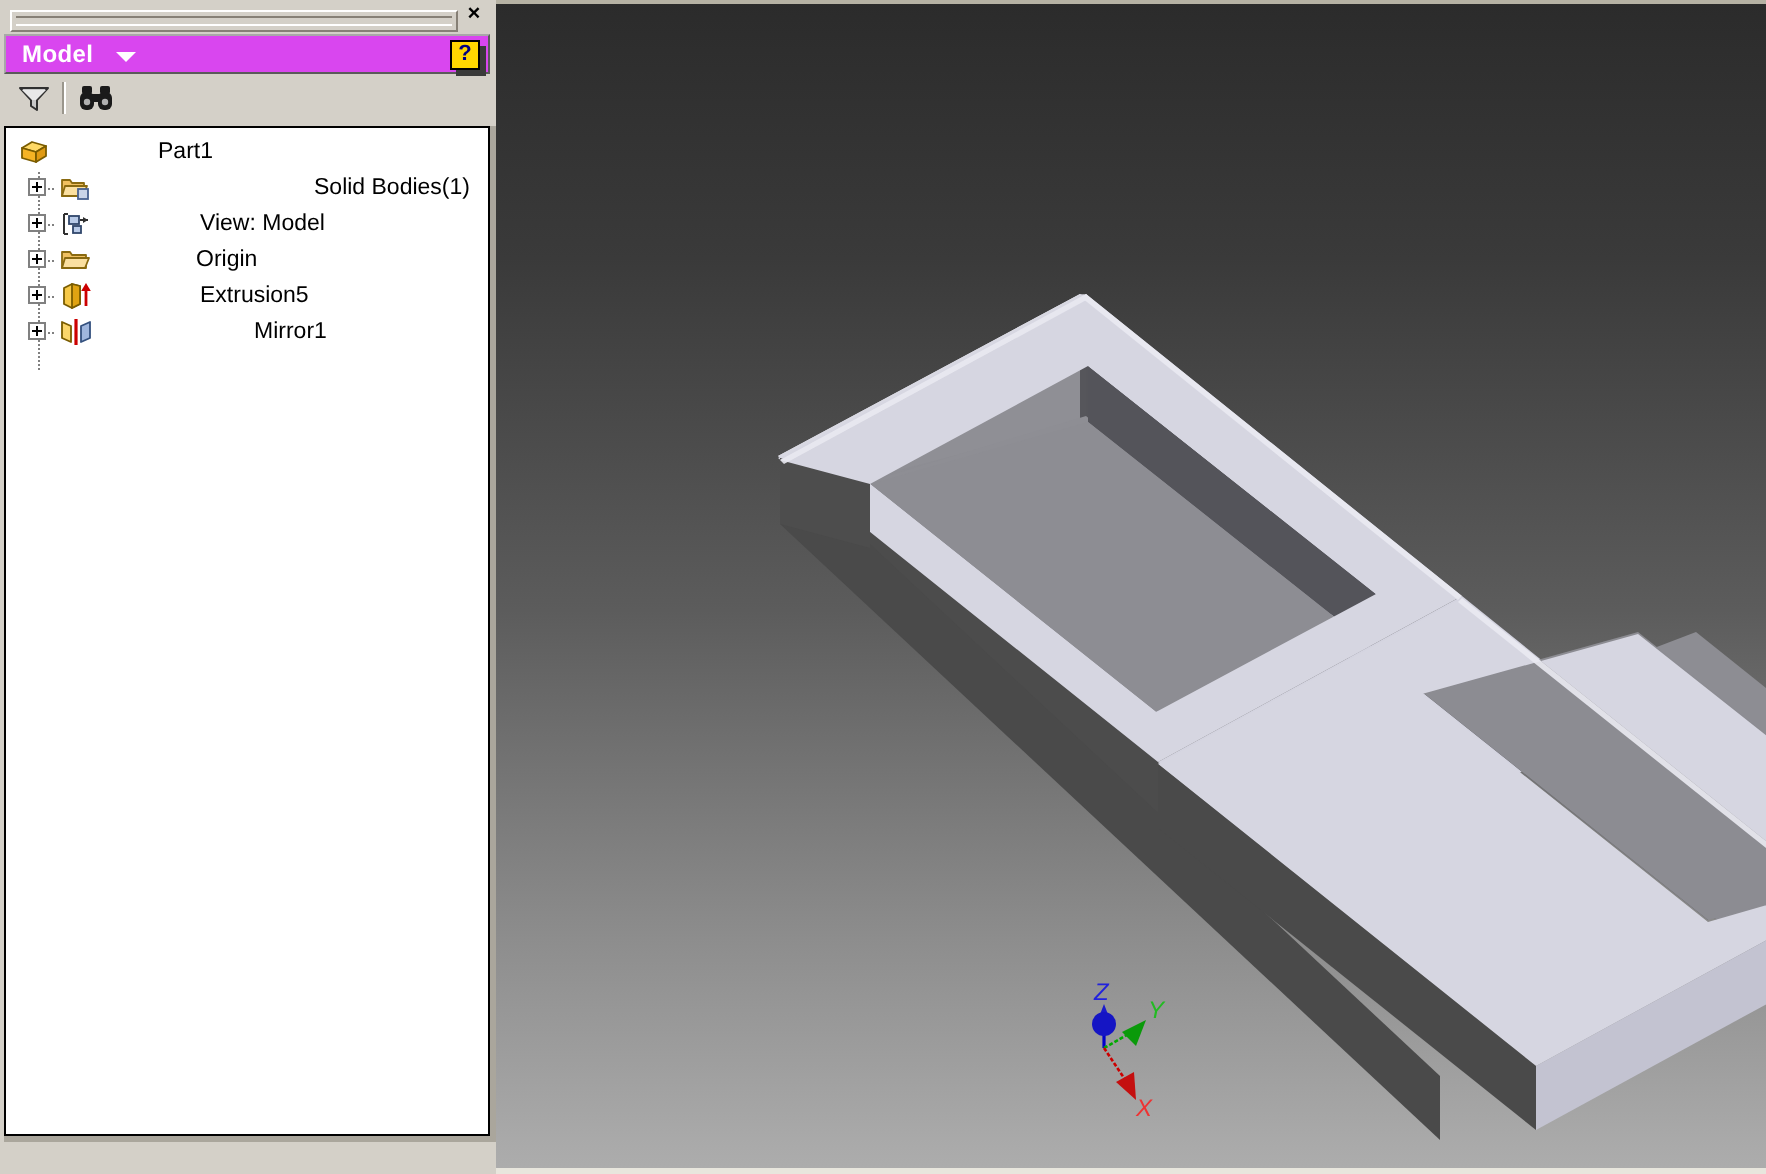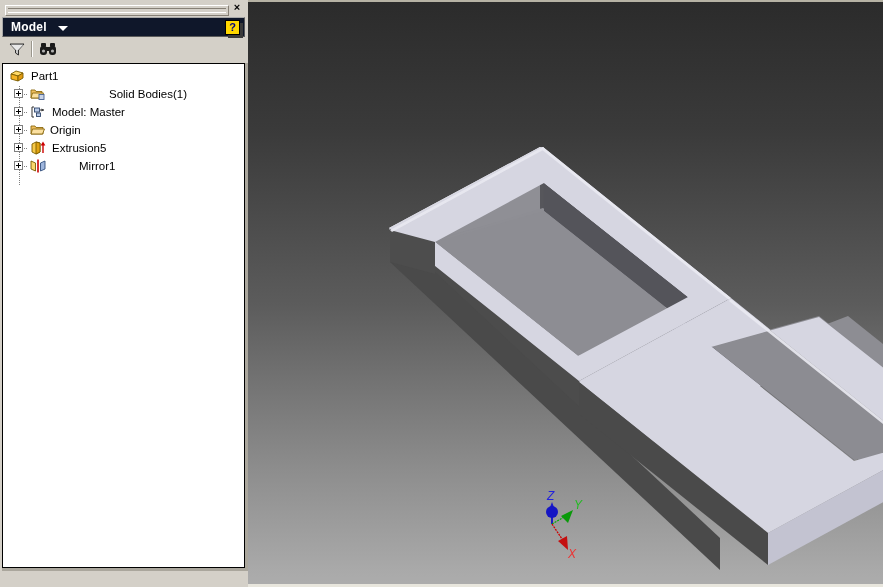--- a/index.html
+++ b/index.html
@@ -42,21 +42,21 @@
     border-top:1px solid #868076;border-bottom:1px solid #ffffff;
   }
   #panel-close{
     position:absolute;left:230px;top:1px;width:14px;height:13px;
     font-size:11px;font-weight:bold;color:#000;
     line-height:13px;text-align:center;cursor:pointer;
     font-family:"Liberation Sans",sans-serif;
   }
   #title-bar{
     position:absolute;left:2px;top:17px;width:243px;height:20px;
-    background:#0f172a;
+    background:#d946ef;
     border-top:1px solid #a8a8a8;border-left:1px solid #a8a8a8;
     border-right:1px solid #5a5a5a;border-bottom:1px solid #5a5a5a;
     box-sizing:border-box;
   }
   #title-text{
     position:absolute;left:8px;top:2px;
     color:#ffffff;font-size:12px;font-weight:bold;
     letter-spacing:0.2px;
   }
   #title-caret{
@@ -86,21 +86,21 @@
     box-sizing:border-box;
     overflow:hidden;
   }
   #tree-shadow-r{position:absolute;left:245px;top:63px;width:3px;height:506px;background:#aaa69c;}
   #tree-shadow-b{position:absolute;left:2px;top:568px;width:246px;height:3px;background:#aaa69c;}
 
   .tree-row{
     position:absolute;left:0;height:18px;width:241px;
     display:flex;align-items:center;
     font-size:11.5px;color:#000;
-    white-space:nowrap;cursor:default;
+    white-space:nowrap;cursor:default;padding-left:48px;
   }
   .tree-label{padding-left:3px;line-height:18px;}
   .plusbox{
     position:absolute;width:9px;height:9px;
     border:1px solid #808080;background:#fff;box-sizing:border-box;
     cursor:pointer;
   }
   .plusbox::before{content:"";position:absolute;left:1px;top:3px;width:5px;height:1px;background:#000;}
   .plusbox::after{content:"";position:absolute;left:3px;top:1px;width:1px;height:5px;background:#000;}
   .vline{position:absolute;width:1px;background-image:linear-gradient(to bottom,#808080 50%,transparent 50%);background-size:1px 2px;}
@@ -344,21 +344,21 @@
         <span class="icon-slot" style="left:27px;top:1px;">
           <svg width="16" height="16" viewBox="0 0 16 16">
             <path d="M2,3 L2,13" stroke="#303030" stroke-width="1"></path>
             <path d="M2,3 L4,3 M2,13 L4,13" stroke="#303030" stroke-width="1"></path>
             <rect x="4.5" y="4" width="5" height="4" fill="#b9cbe8" stroke="#30466b" stroke-width="0.9"></rect>
             <rect x="6.5" y="9" width="4" height="3.5" fill="#b9cbe8" stroke="#30466b" stroke-width="0.9"></rect>
             <path d="M10,6 L14,6" stroke="#303030" stroke-width="1"></path>
             <path d="M11.5,4.5 L14,6 L11.5,7.5" fill="#303030"></path>
           </svg>
         </span>
-        <span class="tree-label" style="margin-left:46px;">Model: Master</span>
+        <span class="tree-label" style="margin-left:46px;">View: Model</span>
       </div>
 
       <div class="tree-row" style="top:57px;">
         <span class="hline" style="left:17px;top:9px;width:8px;"></span>
         <span class="plusbox" style="left:11px;top:4px;"></span>
         <span class="icon-slot" style="left:27px;top:1px;">
           <svg width="16" height="16" viewBox="0 0 16 16">
             <path d="M1,4 L5,4 L6,5.5 L13,5.5 L13,12 L1,12 Z" fill="#f0c060" stroke="#8a6a10" stroke-width="0.9" stroke-linejoin="round"></path>
             <path d="M2.5,7 L14.5,7 L12.5,12 L1,12 Z" fill="#fbe0a0" stroke="#8a6a10" stroke-width="0.9" stroke-linejoin="round"></path>
           </svg>

